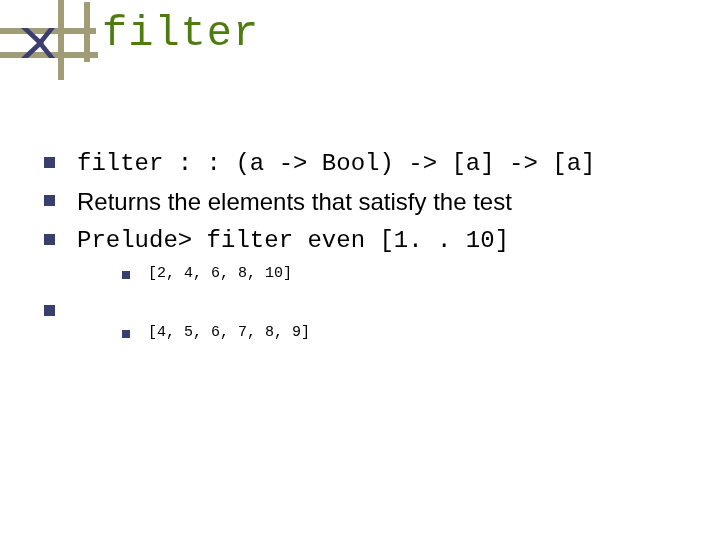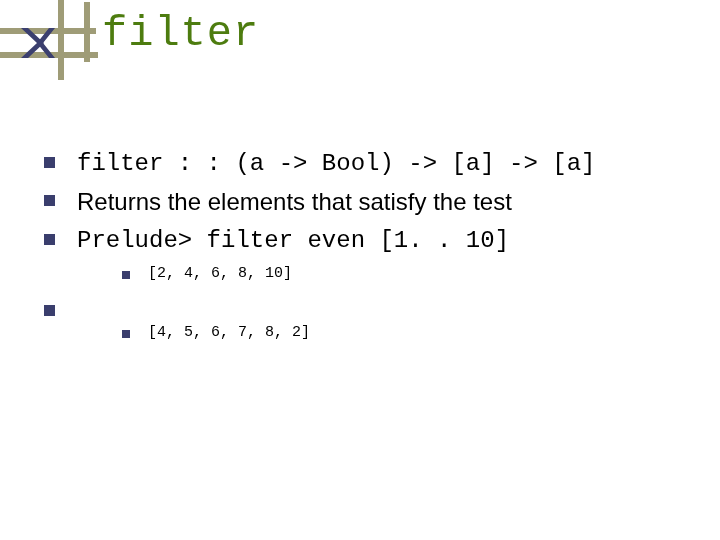--- a/index.html
+++ b/index.html
@@ -105,16 +105,16 @@
     <div class="sq"></div>
     <div class="mono">[2, 4, 6, 8, 10]</div>
   </div>
 
   <div class="bulrow">
     <div class="sq"></div>
   </div>
 
   <div class="sub">
     <div class="sq"></div>
-    <div class="mono">[4, 5, 6, 7, 8, 2]</div>
+    <div class="mono">[4, 5, 6, 7, 8, 9]</div>
   </div>
 
 </div>
 
 </body></html>

